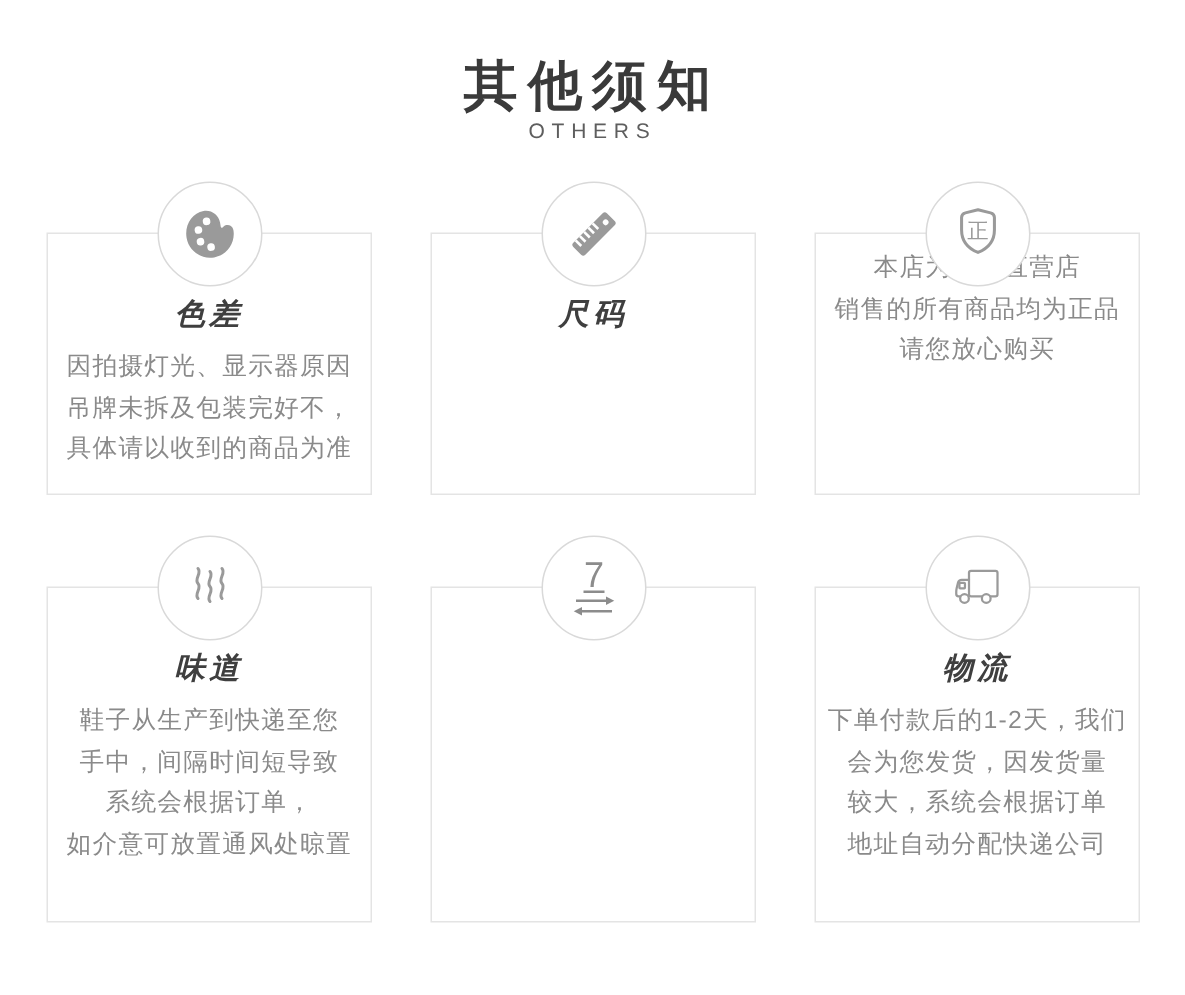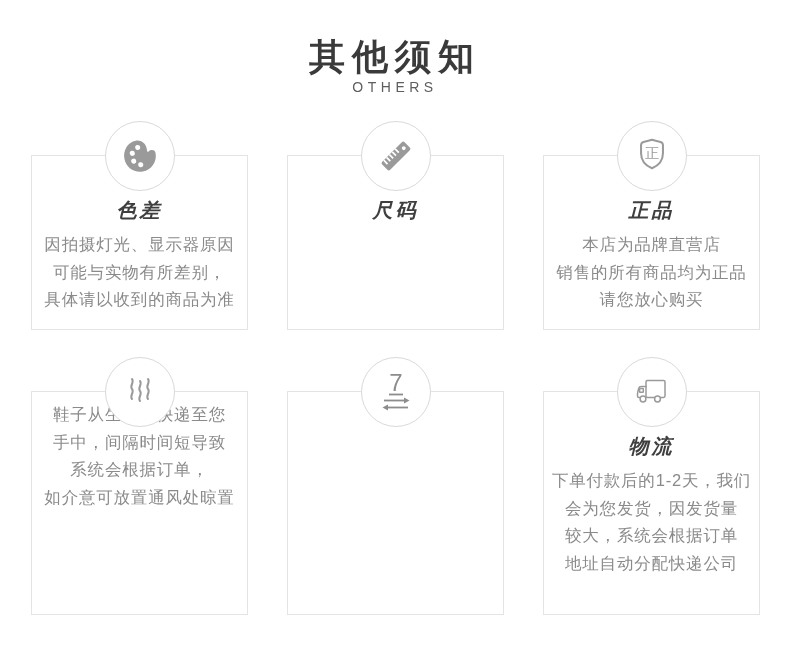--- a/index.html
+++ b/index.html
@@ -77,21 +77,21 @@
             <path fill="#9a9a9a" d="M12 22C6.49 22 2 17.51 2 12S6.49 2 12 2s10 4.04 10 9c0 3.31-2.69 6-6 6h-1.77c-.28 0-.5.22-.5.5 0 .12.05.23.13.33.41.47.64 1.06.64 1.67A2.5 2.5 0 0 1 12 22z"></path>
             <circle cx="6.5" cy="11.5" r="1.6" fill="#ffffff"></circle>
             <circle cx="9.5" cy="7.5" r="1.6" fill="#ffffff"></circle>
             <circle cx="14.5" cy="7.5" r="1.6" fill="#ffffff"></circle>
             <circle cx="17.5" cy="11.5" r="1.6" fill="#ffffff"></circle>
           </g>
         </svg>
       </div>
       <h2 class="card-title">色差</h2>
       <p class="card-body">因拍摄灯光、显示器原因
-可能与实物有所差别，
+吊牌未拆及包装完好不，
 具体请以收到的商品为准</p>
     </section>
 
     <section class="card">
       <div class="circle">
         <svg width="40" height="40" viewBox="0 0 24 24" aria-hidden="true">
           <g transform="rotate(45 12 12)">
             <rect x="8.6" y="2.5" width="6.8" height="19" rx="1.2" fill="#9a9a9a"></rect>
             <circle cx="12" cy="5.4" r="1.15" fill="#ffffff"></circle>
             <g stroke="#ffffff" stroke-width="1.05">
@@ -107,34 +107,34 @@
       <h2 class="card-title">尺码</h2>
     </section>
 
     <section class="card">
       <div class="circle">
         <svg width="36" height="40" viewBox="0 0 24 26" aria-hidden="true">
           <path d="M12 2.2 L17.6 3.6 C18.8 3.9 19.3 4.5 19.3 5.7 V11.2 C19.3 16.3 16.4 19.4 12 21.2 C7.6 19.4 4.7 16.3 4.7 11.2 V5.7 C4.7 4.5 5.2 3.9 6.4 3.6 Z" fill="none" stroke="#9a9a9a" stroke-width="1.35" stroke-linejoin="round"></path>
           <text x="12" y="14.6" text-anchor="middle" font-size="9.5" fill="#9a9a9a">正</text>
         </svg>
       </div>
-      <h2 class="card-title">正品</h2>
       <p class="card-body">本店为品牌直营店
 销售的所有商品均为正品
 请您放心购买</p>
     </section>
 
     <section class="card">
       <div class="circle">
         <svg width="30" height="38" viewBox="0 0 30 38" aria-hidden="true" fill="none" stroke="#9a9a9a" stroke-width="2" stroke-linecap="round">
           <path d="M7 6 c2.8 3.2 -2.8 6.8 0 10 c2.8 3.2 -2.8 6.8 0 10"></path>
           <path d="M15 8 c2.8 3.2 -2.8 6.8 0 10 c2.8 3.2 -2.8 6.8 0 10"></path>
           <path d="M23 6 c2.8 3.2 -2.8 6.8 0 10 c2.8 3.2 -2.8 6.8 0 10"></path>
         </svg>
       </div>
+      <h2 class="card-title">味道</h2>
       <p class="card-body">鞋子从生产到快递至您
 手中，间隔时间短导致
 系统会根据订单，
 如介意可放置通风处晾置</p>
     </section>
 
     <section class="card">
       <div class="circle">
         <svg width="34" height="42" viewBox="0 0 34 42" aria-hidden="true">
           <text class="seven-glyph" x="17" y="20" text-anchor="middle" font-size="24" fill="#8c8c8c">7</text>

